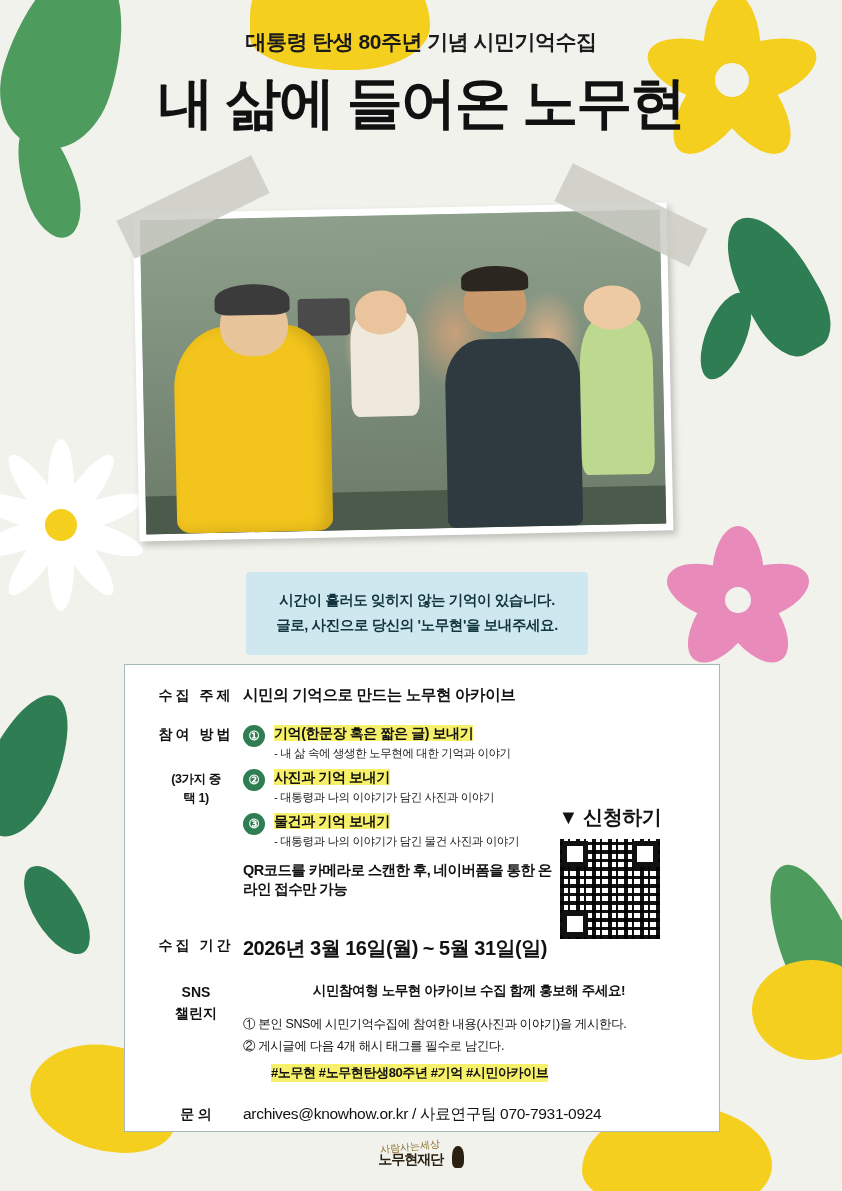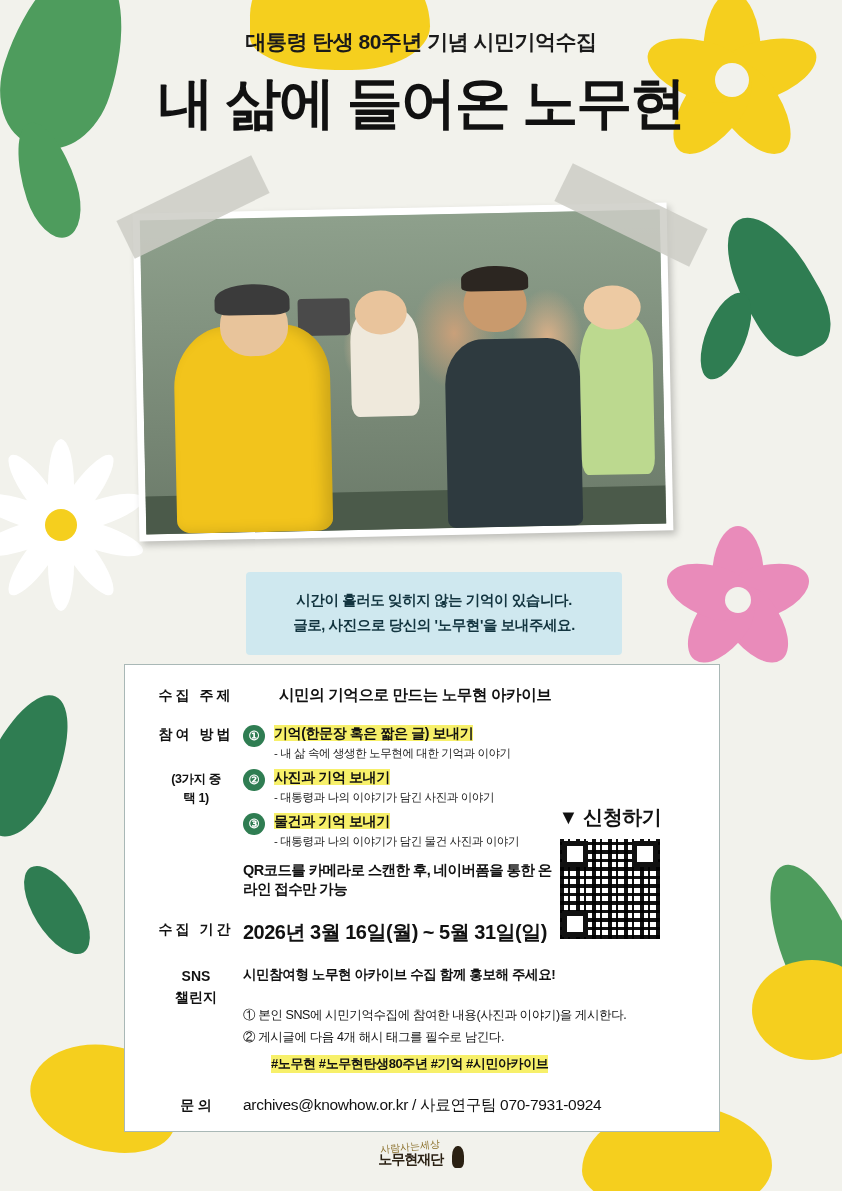--- a/index.html
+++ b/index.html
@@ -284,21 +284,21 @@
     background: rgba(205,205,198,.85);
     z-index: 6;
   }
   .tape-left { top: 186px; left: 118px; transform: rotate(-26deg); }
   .tape-right { top: 194px; left: 556px; transform: rotate(26deg); }
 
   
   .quote-box {
     position: absolute;
     top: 572px; left: 246px;
-    width: 376px;
+    width: 342px;
     padding: 16px 18px 18px;
     background: #cfe8ef;
     border-radius: 4px;
     text-align: center;
     z-index: 5;
     box-sizing: border-box;
   }
   .quote-box .q {
     font-size: 14.5px;
     font-weight: bold;
@@ -334,21 +334,21 @@
   }
   .row-label.tight { letter-spacing: -0.2px; }
   .row-body { flex: 1; }
 
   .topic-text {
     font-size: 15.5px;
     font-weight: bold;
     color: #111;
     letter-spacing: -0.4px;
   }
-  .row-topic { margin-bottom: 18px; gap: 36px; }
+  .row-topic { margin-bottom: 18px; }
 
   .method-sub {
     font-size: 12.5px;
     font-weight: bold;
     color: #111;
     text-align: center;
     margin-top: 26px;
     line-height: 1.5;
     letter-spacing: -0.4px;
   }
@@ -426,28 +426,29 @@
   .qr::before { top: 2px; left: 2px; }
   .qr::after { top: 2px; right: 2px; }
   .qr .eye3 { bottom: 2px; left: 2px; }
 
   .period-text {
     font-size: 20px;
     font-weight: bold;
     color: #111;
     letter-spacing: -0.5px;
   }
-  .row-period { margin-bottom: 20px; margin-top: 4px; }
+  .row-period { margin-bottom: 20px; margin-top: 20px; }
 
   .sns-line1 {
     font-size: 13.5px;
     font-weight: bold;
     color: #111;
-    margin-bottom: 23px;
-    letter-spacing: -0.4px;
+    margin-bottom: 16px;
+    letter-spacing: -0.4px;
+    text-align: center;
   }
   .sns-line {
     font-size: 12.5px;
     color: #111;
     margin-bottom: 5px;
     letter-spacing: -0.4px;
   }
   .hashtags {
     font-size: 13px;
     font-weight: bold;

